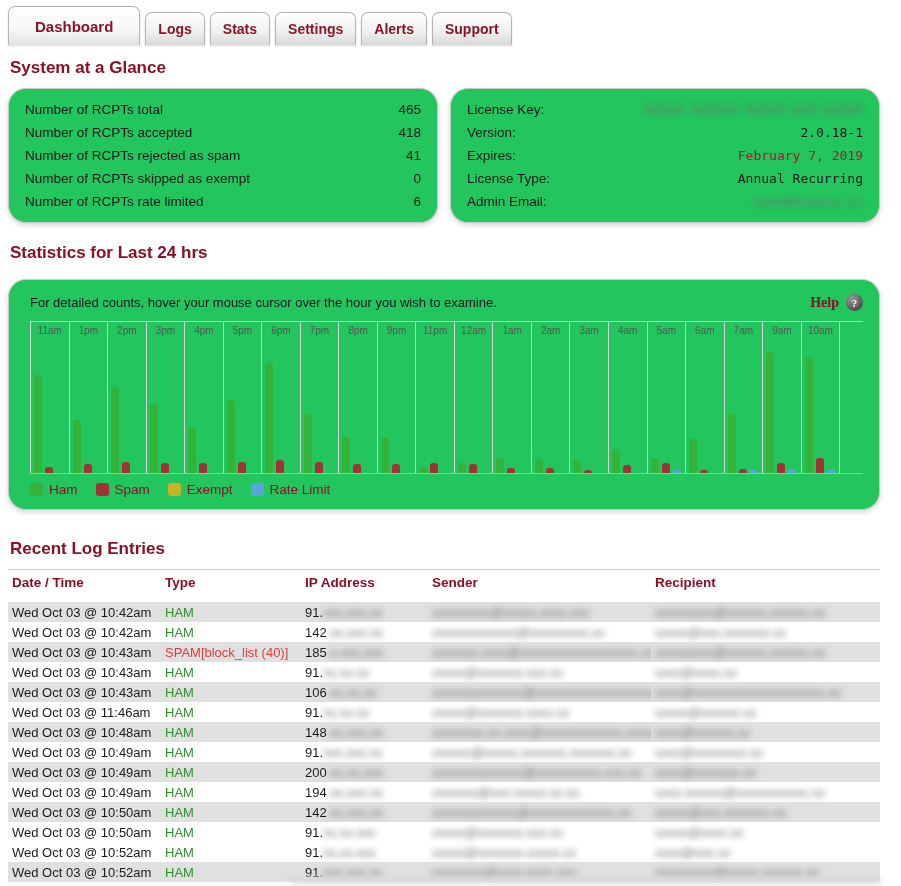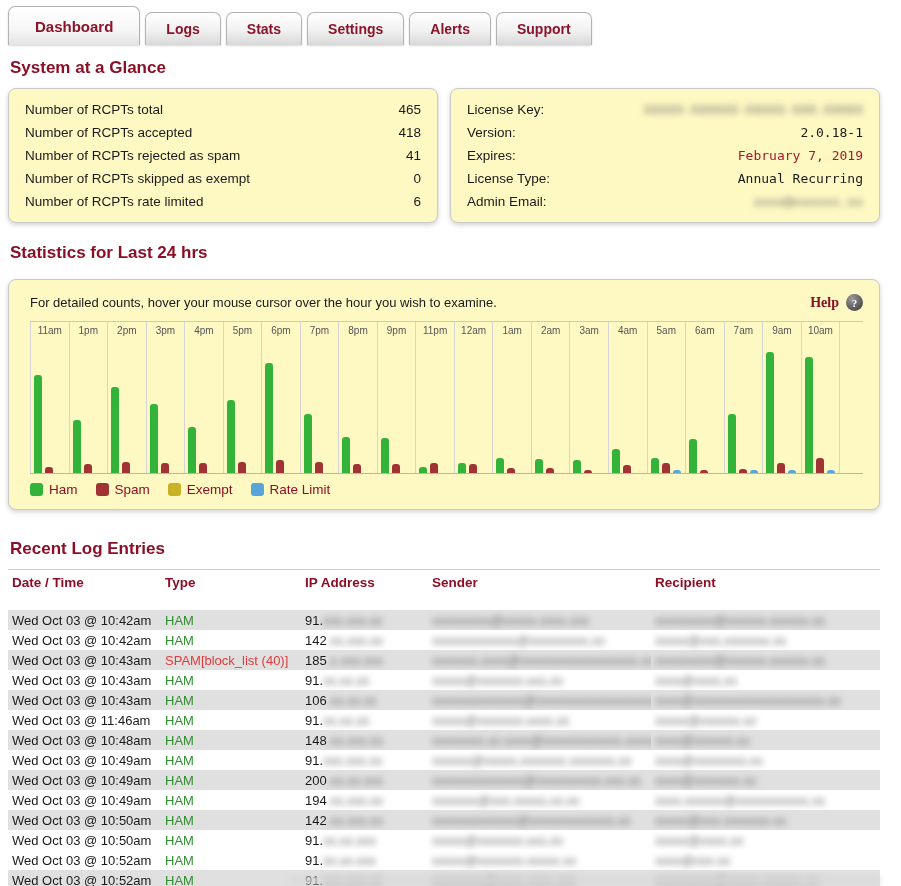--- a/index.html
+++ b/index.html
@@ -4,32 +4,32 @@
 <style>
   * { box-sizing: border-box; margin: 0; padding: 0; }
   html,body { width:901px; background:#fff; }
   body { font-family:"Liberation Sans", sans-serif; color:#1a1a1a; position:relative; height:886px; overflow:hidden; }
 
   
   .tabbar { display:flex; align-items:flex-end; padding-left:8px; height:45px; }
   .tab { display:flex; align-items:center; justify-content:center;
          background:linear-gradient(180deg,#ffffff 0%,#f1f1f1 55%,#d8d8d8 100%);
          border:1px solid #b3b3b3; border-bottom:none; border-radius:7px 7px 0 0;
-         color:#8a1429; font-weight:bold; font-size:14px; padding:0 20px; height:33px;
+         color:#8a1429; font-weight:bold; font-size:14px; padding:0 12px; height:33px;
          margin-right:5px; cursor:pointer; box-shadow:inset 0 1px 0 #fff, 0 1px 2px rgba(0,0,0,.15); }
   .tab.active { height:39px; padding:0 26px; font-size:15px;
          background:linear-gradient(180deg,#ffffff 0%,#f6f6f6 60%,#e3e3e3 100%); }
 
   
   h2.section { color:#8b0f26; font-size:17px; font-weight:bold; margin:13px 0 10px 10px; }
   h2.mt { margin-top:20px; }
   h2.mt2 { margin-top:29px; }
 
   
-  .panel { background:#fef9c3; border:1px solid #c9c9c9; border-radius:8px;
+  .panel { background:#22c55e; border:1px solid #c9c9c9; border-radius:18px;
            box-shadow:0 2px 5px rgba(0,0,0,.18); }
   .glance-row { display:flex; gap:12px; margin:0 21px 0 8px; }
   .glance-panel { padding:9px 16px; }
   .stats-panel { width:430px; }
   .license-panel { flex:1; }
   .stat-row, .lic-row { display:flex; justify-content:space-between; align-items:center;
                         font-size:13.5px; height:23px; }
   .stat-value { font-size:13.5px; }
   .lic-value { font-family:"DejaVu Sans Mono", monospace; font-size:13px; }
   .lic-red { color:#a3192d; }
@@ -55,21 +55,21 @@
   .chart-foot { display:flex; justify-content:space-between; align-items:center;
                 margin:8px 6px 2px 8px; font-size:13px; }
   .legend { display:flex; gap:18px; align-items:center; }
   .legend-item { display:flex; gap:6px; align-items:center; color:#8b0f26; font-size:13.5px; }
   .swatch { width:13px; height:13px; border-radius:3px; }
 
   
   table.logtable { border-collapse:collapse; width:872px; margin:1px 0 0 8px;
                    font-size:13px; border-top:1px solid #ccc; table-layout:fixed; }
   .logtable th { text-align:left; color:#8b0f26; font-size:13.5px; font-weight:bold;
-                 padding:5px 4px 20px; white-space:nowrap; }
+                 padding:5px 4px 12px; white-space:nowrap; }
   .logtable td { padding:2.5px 4px; white-space:nowrap; overflow:hidden; }
   .logtable tr.odd td { background:#e0e0e0; }
   .t-ham { color:#2f8f2f; }
   .t-spam { color:#e23b3b; }
   .c-dt { width:153px; } .c-type { width:140px; } .c-ip { width:127px; }
   .c-snd { width:223px; } .c-rcp { width:229px; }
   .bottom-fade { position:absolute; left:290px; top:877px; width:590px; height:7px;
                  background:#d9d9d9; filter:blur(3px); }
 </style>
 </head>

